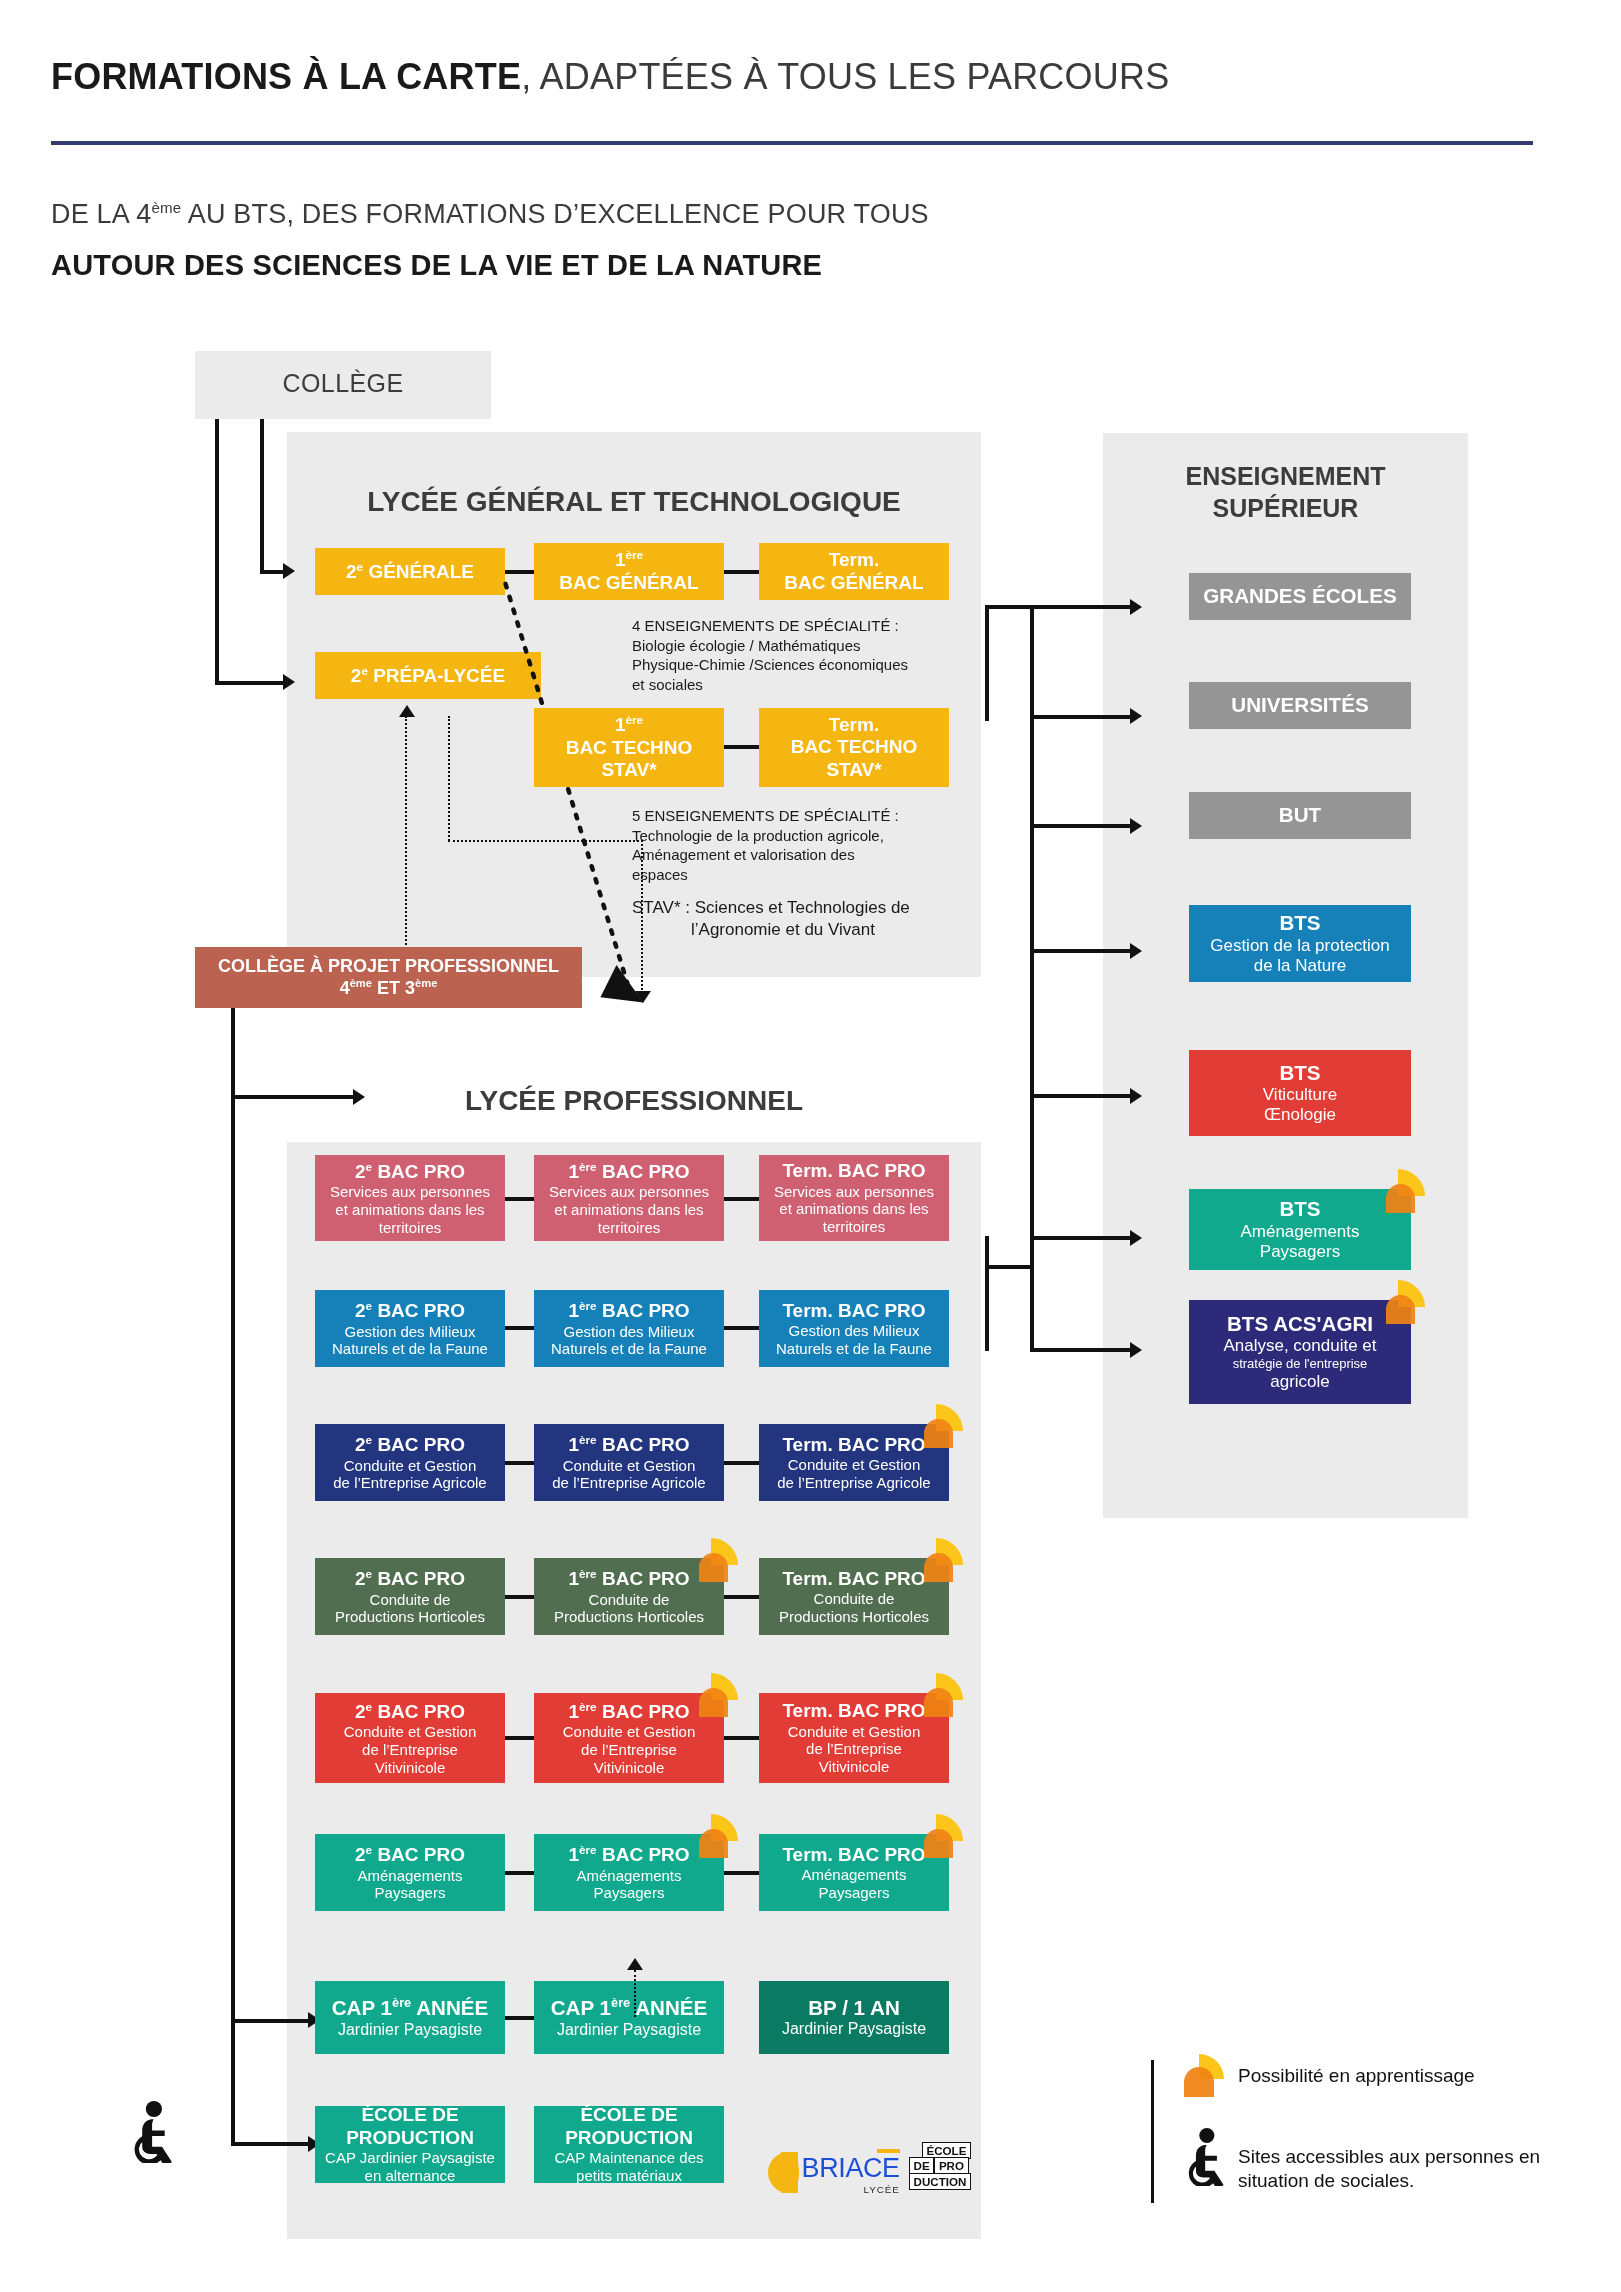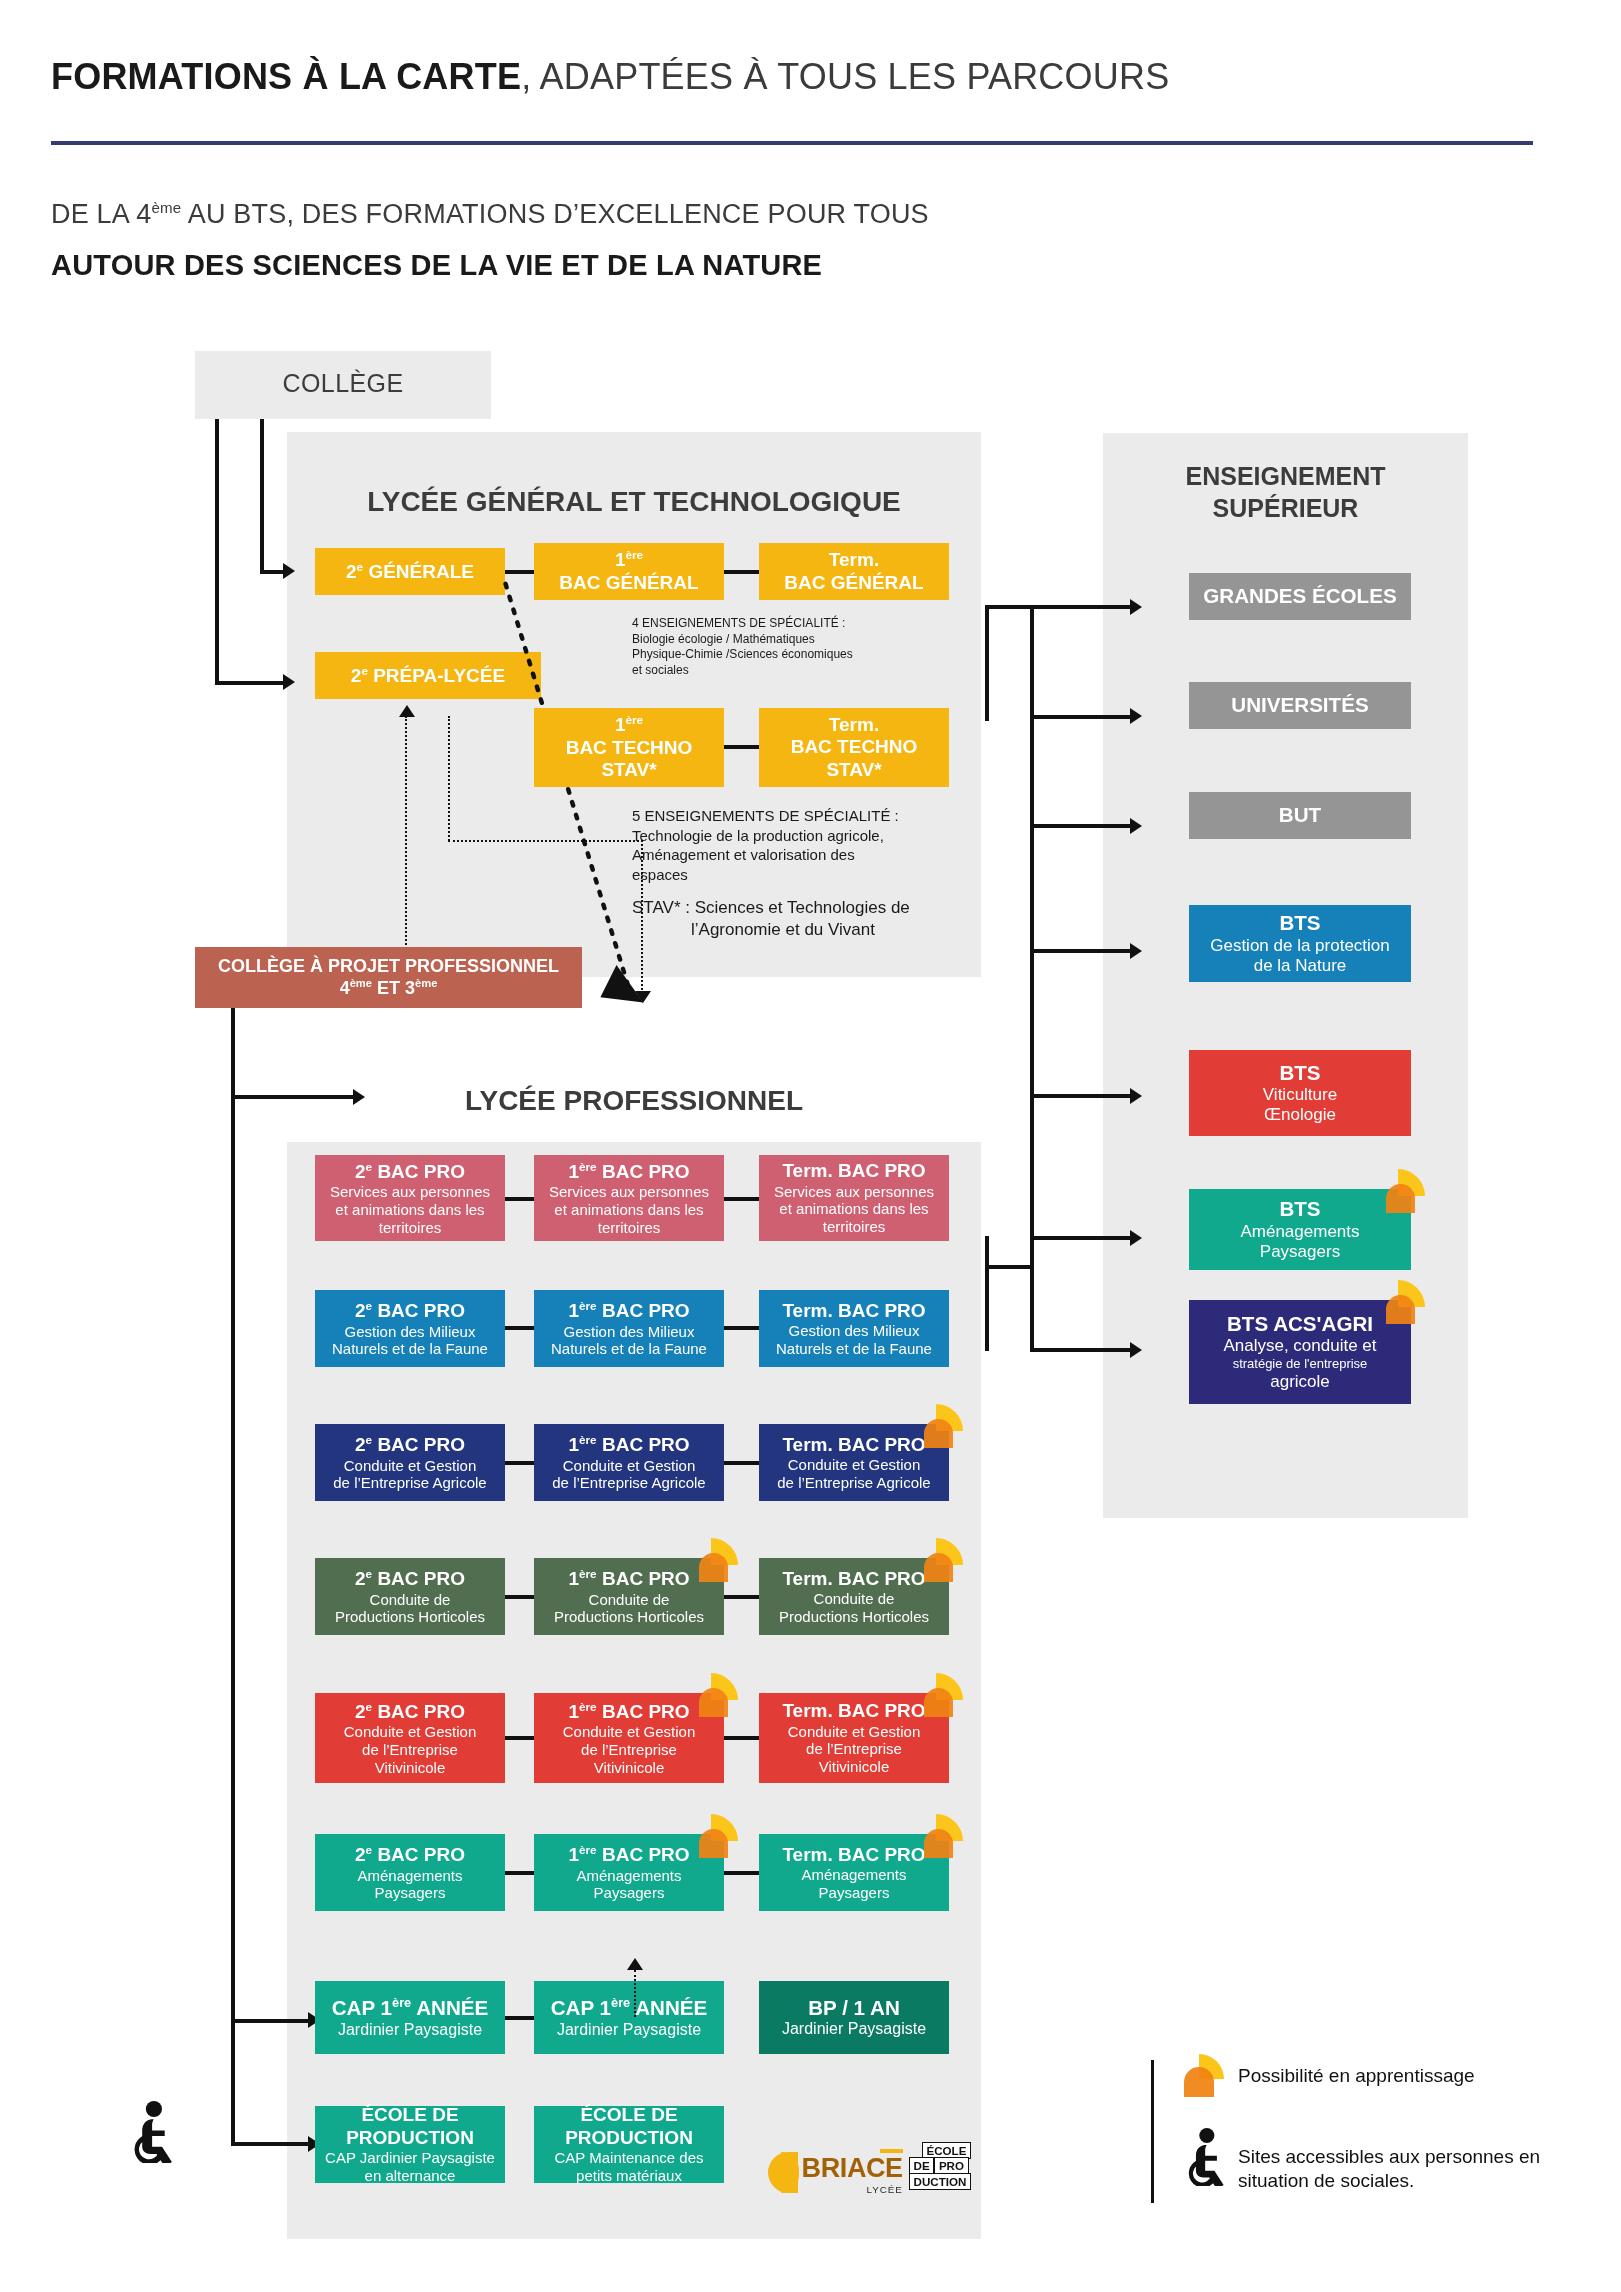--- a/index.html
+++ b/index.html
@@ -121,21 +121,21 @@
   .briace { position: absolute; display: flex; align-items: center; }
   .briace .moon {
     width: 30px; height: 41px; background: #f5b611;
     border-radius: 30px 0 0 30px; margin-right: 3.6px;
     position: relative;
   }
   .briace .moon::after{
     content:""; position:absolute; left:12.5px; top:0;
     width:18px; height:41px; background:#f5b611; border-radius:0 21.5px 21.5px 0;
   }
-  .briace .wtxt { font-weight: bold; font-size: 27px; letter-spacing: -0.4px; color:#a16207; }
+  .briace .wtxt { font-weight: normal; font-size: 27px; letter-spacing: -0.4px; color:#1d4ed8; }
   .briace .sub { font-size: 9.9px; letter-spacing: 0.9px; color:#2b2b2b; text-align:right; }
   .briace .bar { height: 3.6px; background:#f5b611; width:23px; margin: 0 0 0.9px auto; }
 
   .edp { position: absolute; font-size: 11.6px; font-weight: bold; color:#111; line-height:1; }
   .edp .cell { border: 1.8px solid #111; padding: 1.8px 3.6px; display:inline-block; background:#fff;}
   .edp .r { display:flex; }
   .edp .r2 { margin-top: -1.8px; }
 </style>
 </head>
 <body>
@@ -194,21 +194,21 @@
     <div class="bx-t">BAC GÉNÉRAL</div>
   </div>
 
   <div class="ln ln-h" style="left:724px;top:570px;width:36px;"></div>
 
   <div class="box c-yellow" style="left:759px;top:543px;width:190px;height:57px;font-size:19px;">
     <div class="bx-t">Term.</div>
     <div class="bx-t">BAC GÉNÉRAL</div>
   </div>
 
-  <div class="note" style="left:632px;top:616px;font-size:12px;">
+  <div class="note" style="left:632px;top:616px;font-size:15px;">
     <div>4 ENSEIGNEMENTS DE SPÉCIALITÉ :</div>
     <div>Biologie écologie / Mathématiques</div>
     <div>Physique-Chimie /Sciences économiques</div>
     <div>et sociales</div>
   </div>
 
   <svg class="dot-diag" style="left:502px;top:580px;" width="161" height="430" viewBox="0 0 180 480">
     <line x1="4" y1="4" x2="140" y2="450" stroke="#111" stroke-width="5" stroke-dasharray="4 11" stroke-linecap="round"></line>
     <polygon points="128,430 158,472 110,466" fill="#111"></polygon>
   </svg>

